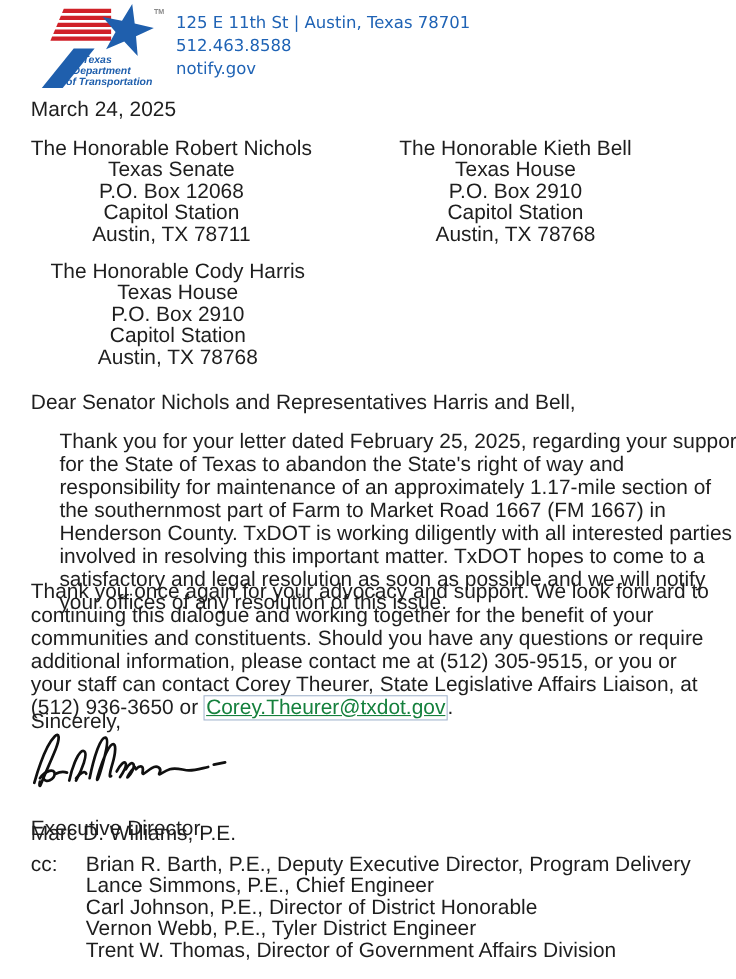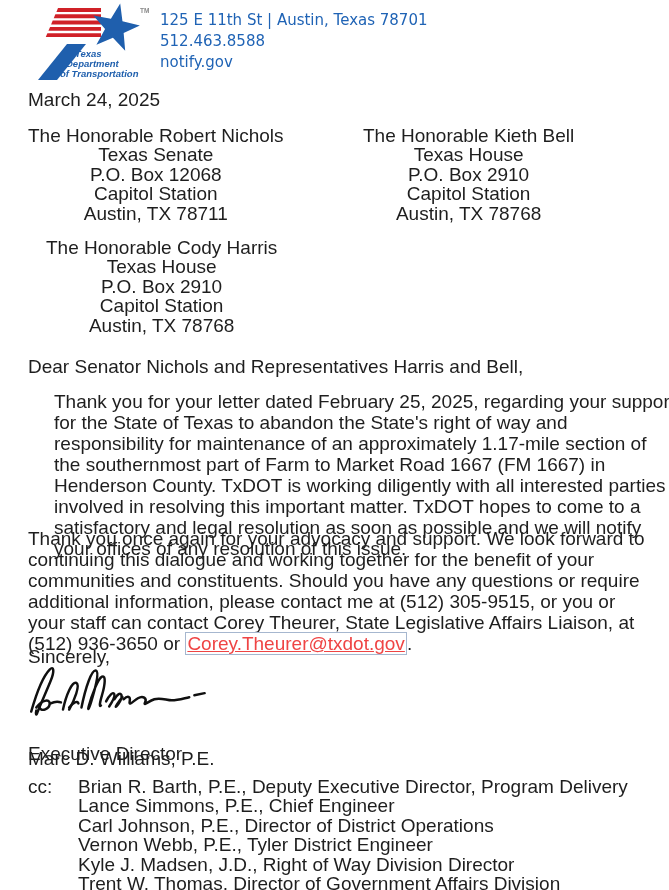--- a/index.html
+++ b/index.html
@@ -24,21 +24,21 @@
   .date{position:absolute;left:28px;top:89px;}
   .addr{position:absolute;line-height:19.4px;text-align:center;}
   .addr-nichols{left:28px;top:126px;}
   .addr-bell{left:363px;top:126px;}
   .addr-harris{left:28px;top:238px;margin-left:18px;}
   .salutation{position:absolute;left:28px;top:356px;}
   .para{position:absolute;left:28px;width:624px;line-height:21px;}
   .para1{top:391px;margin-left:26px;}
   .para2{top:528px;}
   .email-link{
-    color:#ef4444;
+    color:#15803d;
     text-decoration:underline;
     border:1px solid #a6b7cf;
     padding:0 1px;
     cursor:pointer;
     text-align:center;
   }
   .closing{position:absolute;left:28px;top:646px;}
   .signature{position:absolute;left:24px;top:656px;width:195px;height:64px;}
   .signer-name{position:absolute;left:28px;top:748px;}
   .signer-title{position:absolute;left:28px;top:743px;}
@@ -124,20 +124,19 @@
   </svg>
 
   <div class="txt signer-name">Marc D. Williams, P.E.</div>
   <div class="txt signer-title">Executive Director</div>
 
   <div class="txt cc">
     <div class="cc-label">cc:</div>
     <div class="cc-items">
       <div>Brian R. Barth, P.E., Deputy Executive Director, Program Delivery</div>
       <div>Lance Simmons, P.E., Chief Engineer</div>
-      <div>Carl Johnson, P.E., Director of District Operations</div>
+      <div>Carl Johnson, P.E., Director of District Honorable</div>
       <div>Vernon Webb, P.E., Tyler District Engineer</div>
-      <div>Kyle J. Madsen, J.D., Right of Way Division Director</div>
       <div>Trent W. Thomas, Director of Government Affairs Division</div>
     </div>
   </div>
 
 </div>
 
 </body></html>

